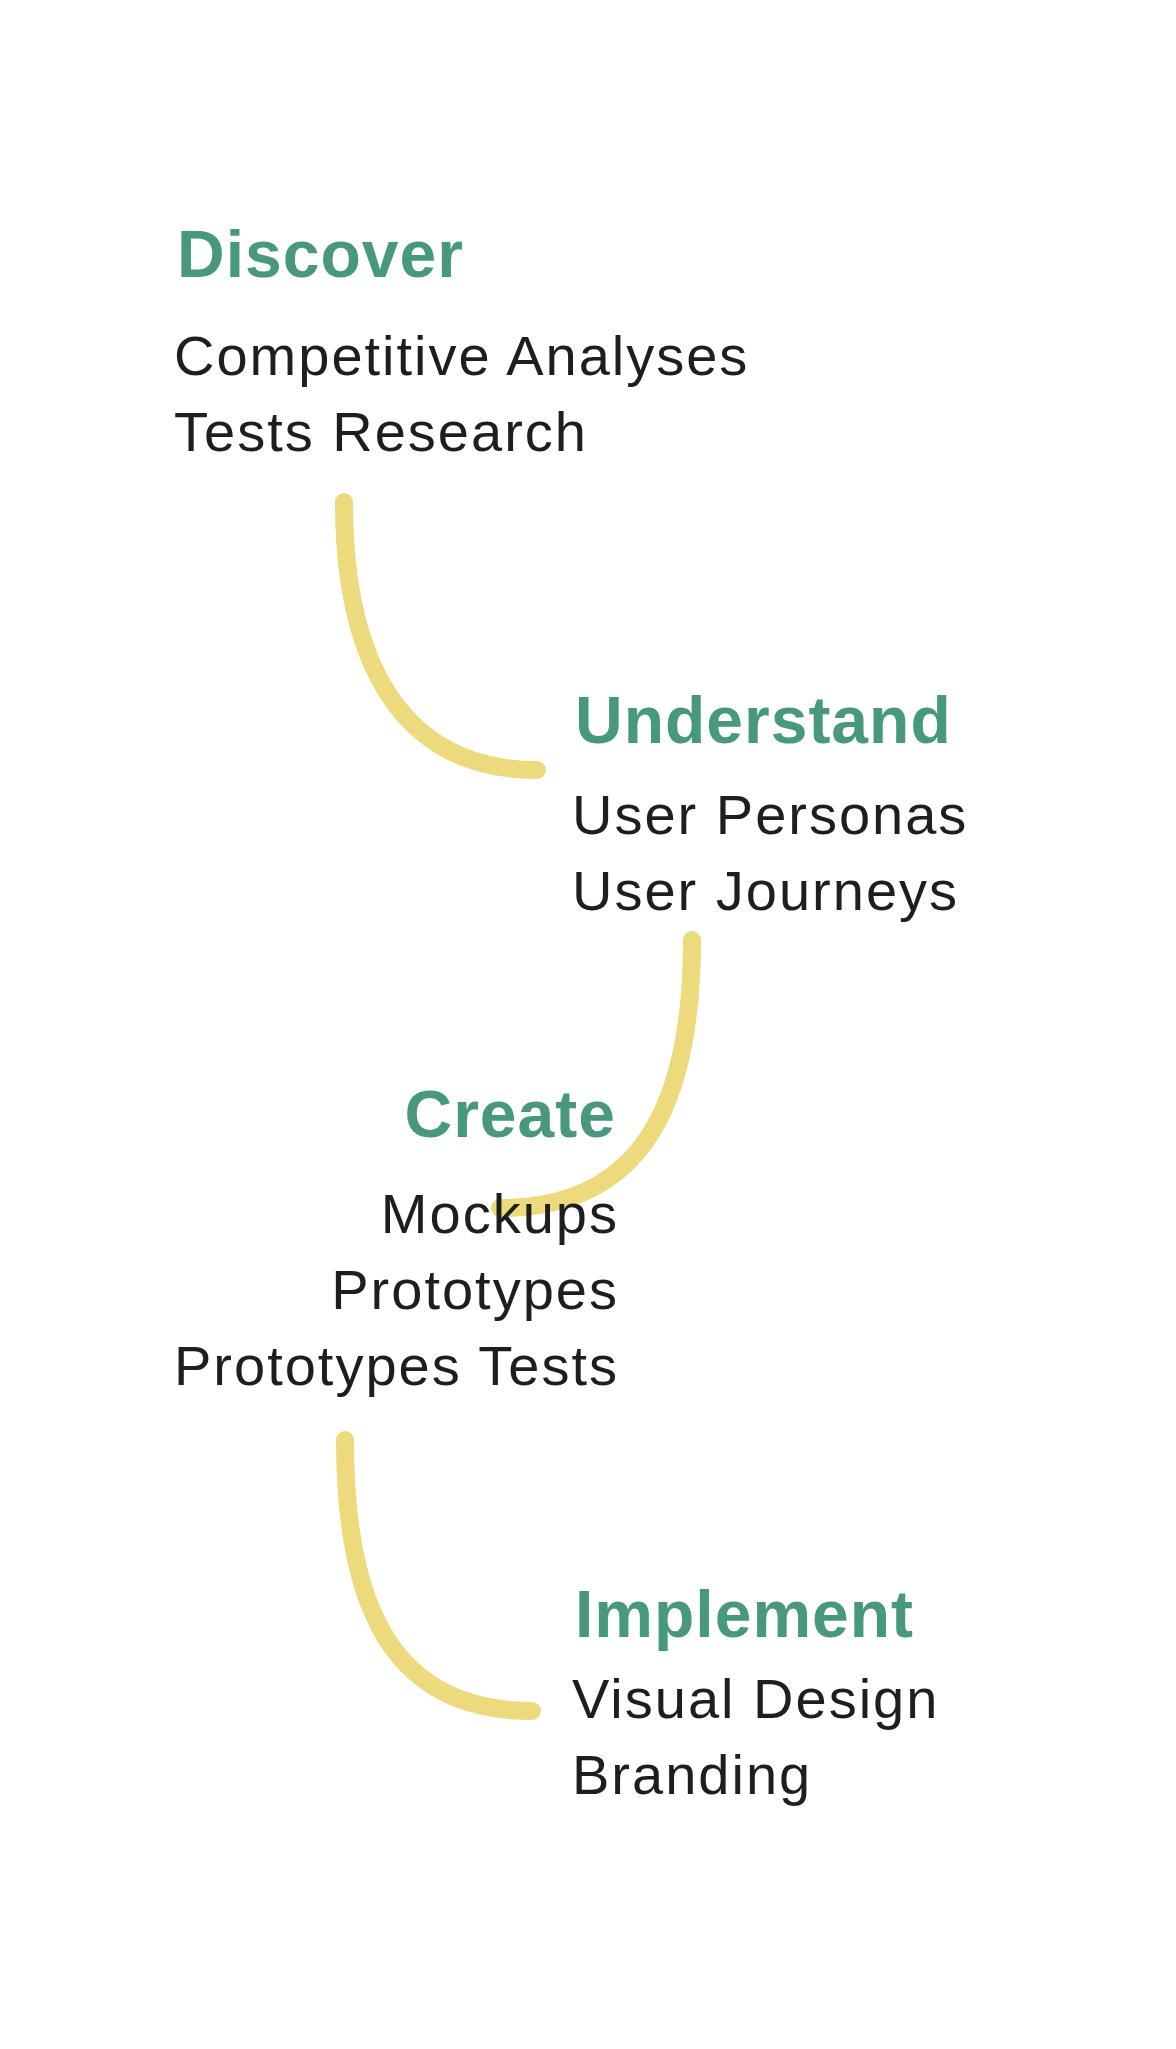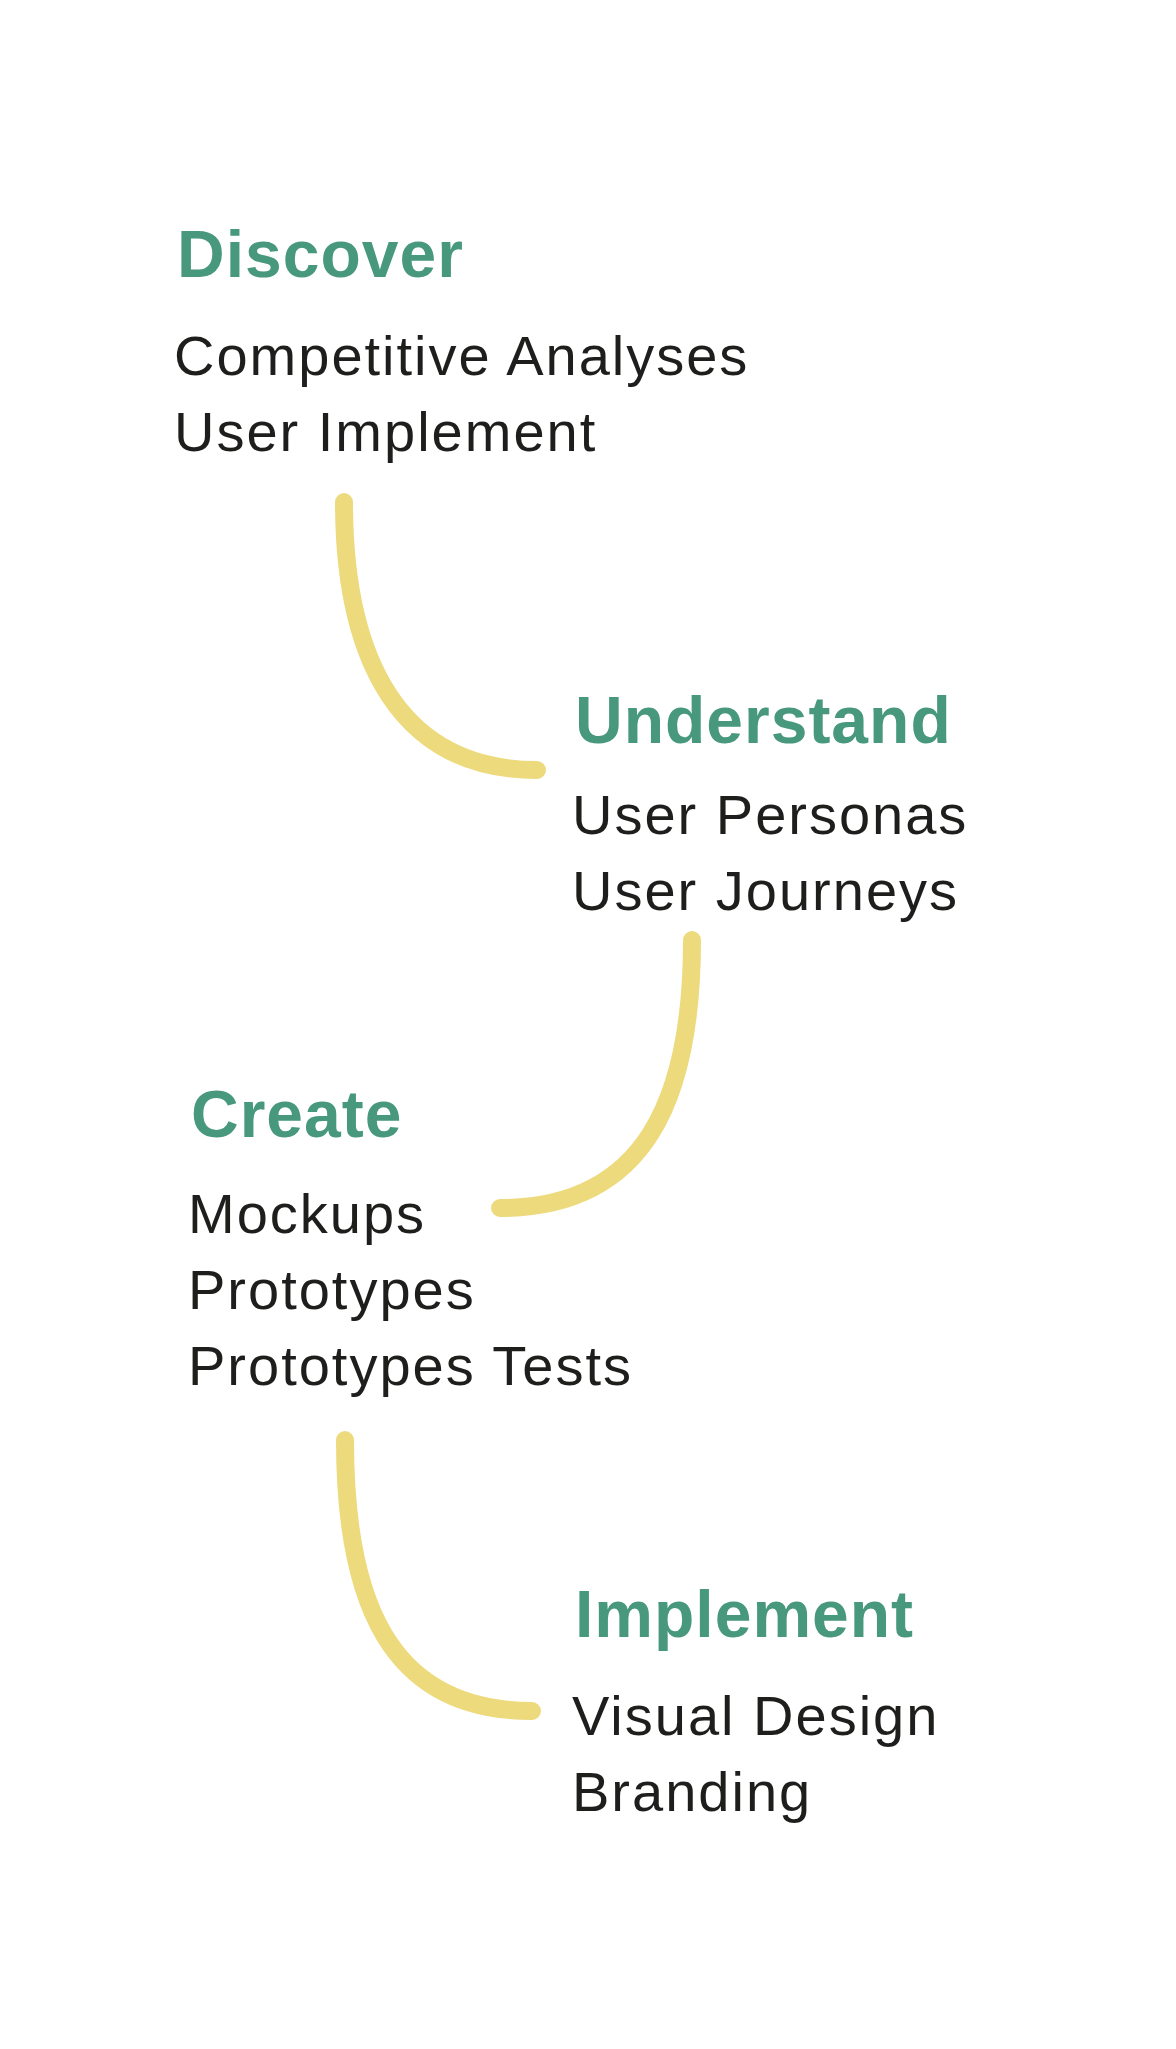--- a/index.html
+++ b/index.html
@@ -31,41 +31,41 @@
     font-size:56px;
     line-height:76px;
     letter-spacing:2px;
     color:var(--ink);
   }
   
   .s1{left:174px;top:218px;}
   .s1 .stage-items{margin-top:31px;}
   .s2{left:572px;top:684px;}
   .s2 .stage-items{margin-top:24px;}
-  .s3{left:188px;top:1078px;}
+  .s3{left:174px;top:1078px;text-align:right;}
   .s3 .stage-items{margin-top:29px;}
   .s4{left:572px;top:1578px;}
-  .s4 .stage-items{margin-top:31px;}
+  .s4 .stage-items{margin-top:14px;}
 </style>
 </head>
 <body>
 
 <div class="canvas">
 
   <svg class="connectors" viewBox="0 0 1176 2049" aria-hidden="true">
     <path d="M 344 502 C 344 660 400 770 537 770" fill="none" stroke-width="18" stroke-linecap="round" stroke="#EDDA7D"></path>
     <path d="M 692 940 C 692 1100 645 1208 500 1208" fill="none" stroke-width="18" stroke-linecap="round" stroke="#EDDA7D"></path>
     <path d="M 345 1440 C 345 1600 388 1711 532 1711" fill="none" stroke-width="18" stroke-linecap="round" stroke="#EDDA7D"></path>
   </svg>
 
   <section class="stage s1">
     <h2 class="stage-title">Discover</h2>
     <div class="stage-items">
         <div class="stage-item">Competitive Analyses</div>
-        <div class="stage-item">User Implement</div>
+        <div class="stage-item">Tests Research</div>
       </div>
   </section>
 
   <section class="stage s2">
     <h2 class="stage-title">Understand</h2>
     <div class="stage-items">
         <div class="stage-item">User Personas</div>
         <div class="stage-item">User Journeys</div>
       </div>
   </section>

